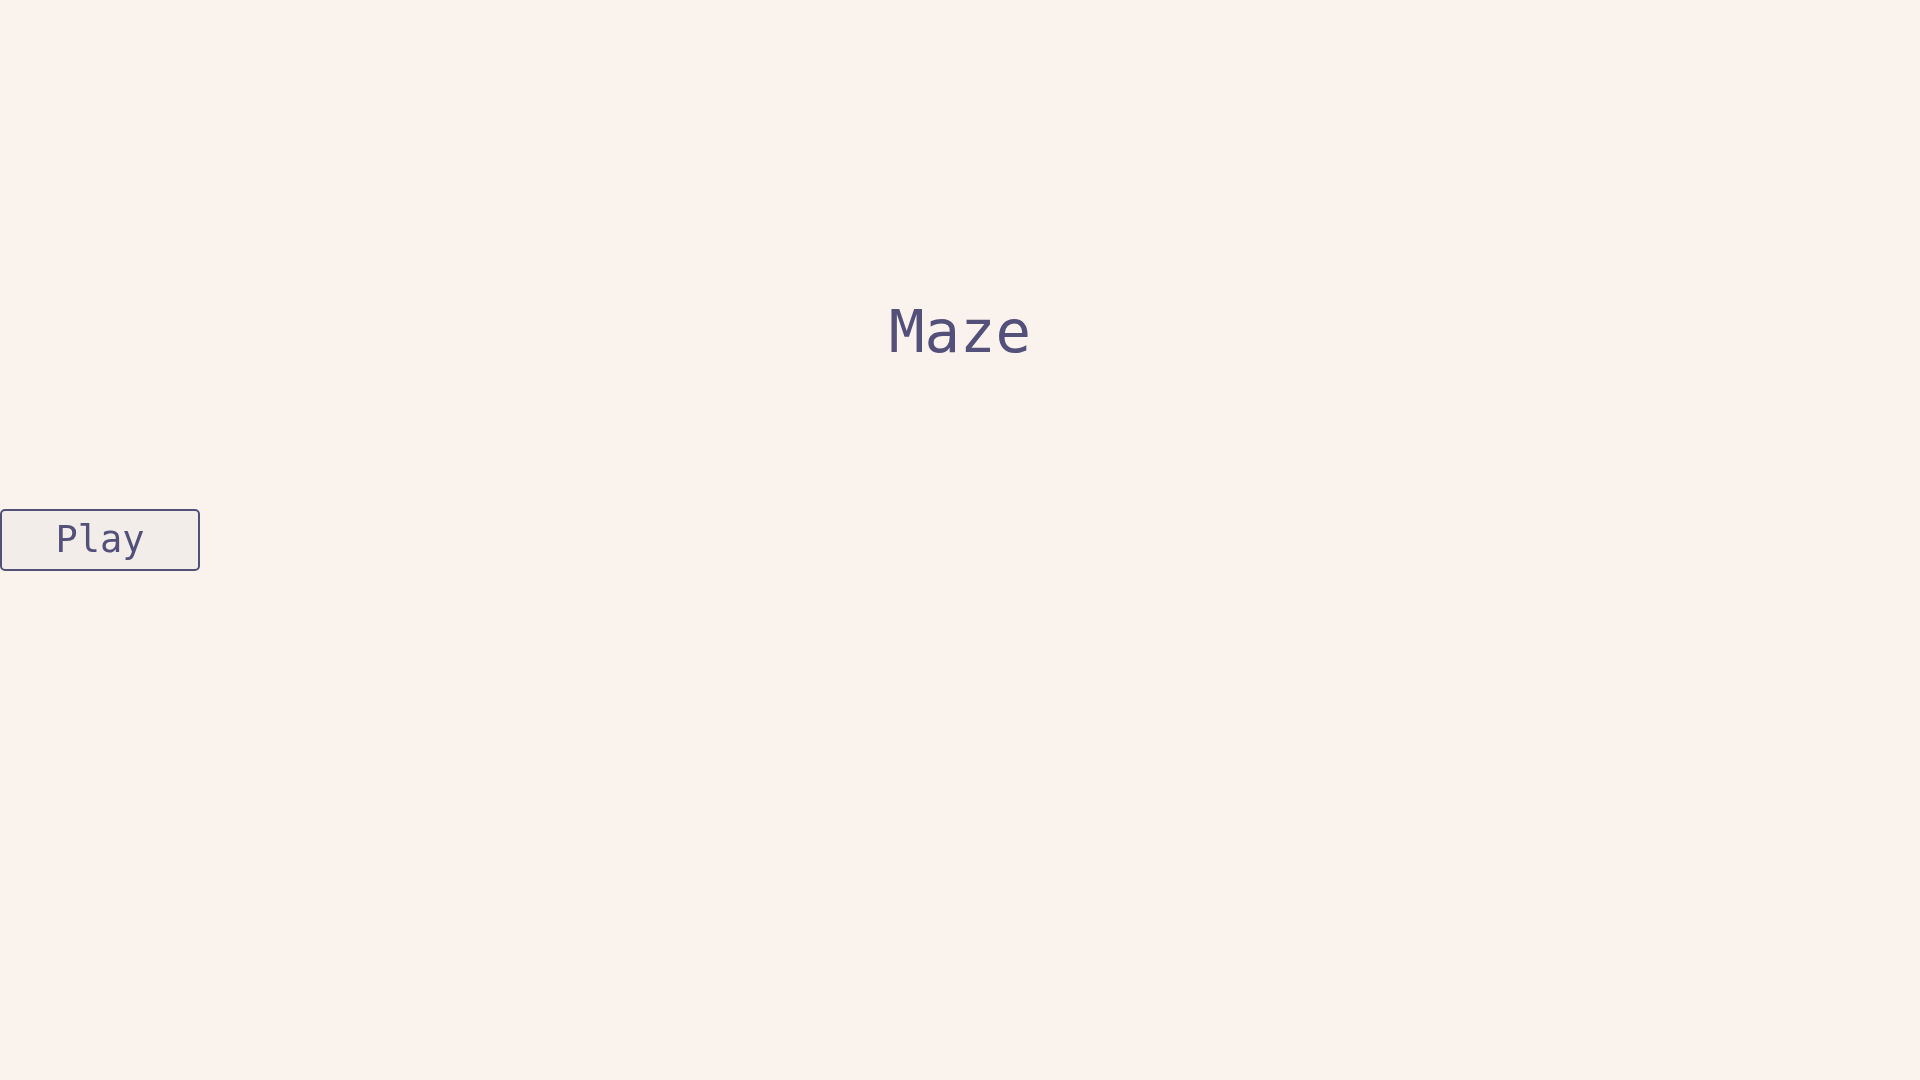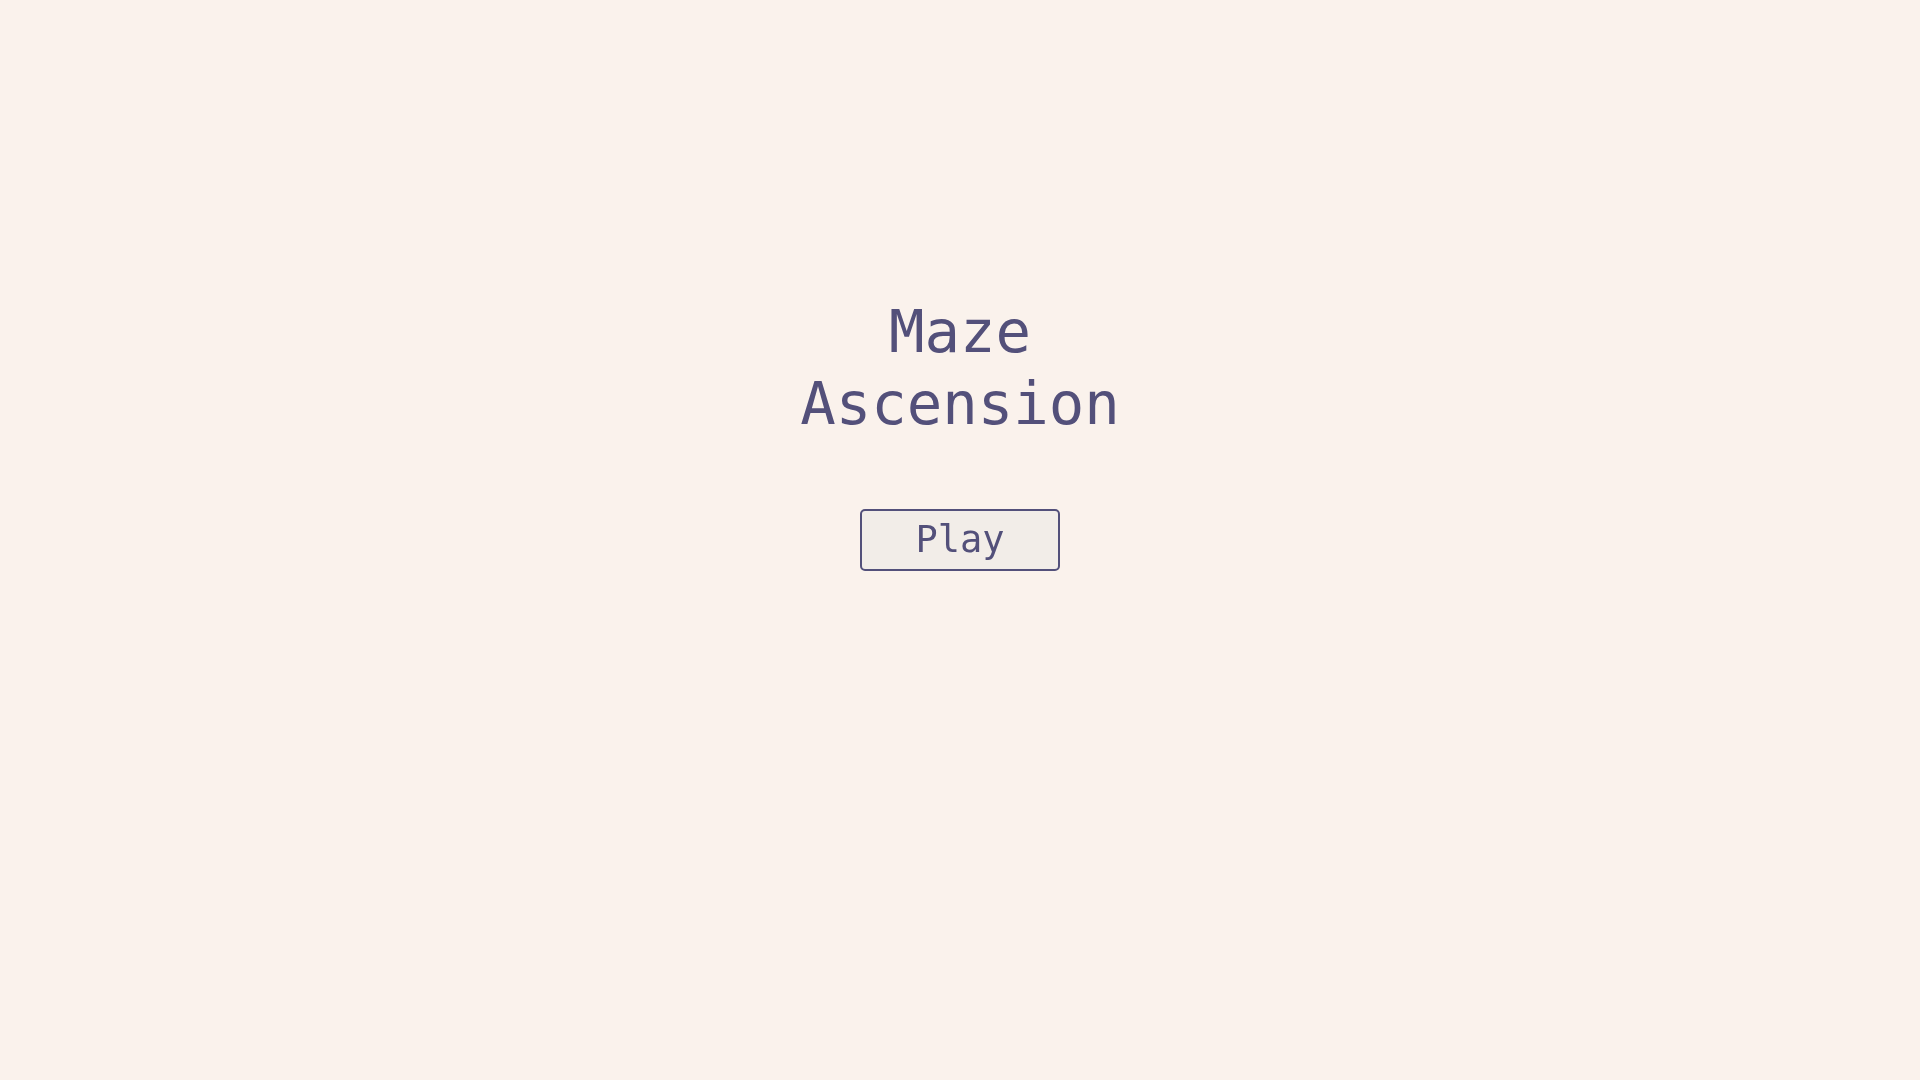--- a/index.html
+++ b/index.html
@@ -54,21 +54,21 @@
     color: #53507a;
     white-space: pre;
   }
 
   .buttons {
     position: absolute;
     top: 509px;
     left: 0;
     width: 1920px;
     display: flex;
-    flex-direction: column;
+    flex-direction: row;
     align-items: center;
     gap: 35px;
   }
 
   .menu-button {
     box-sizing: border-box;
     width: 200px;
     height: 62px;
     background: #f2ede8;
     border: 2px solid #53507a;
@@ -94,21 +94,20 @@
 </style>
 </head>
 <body>
 
 <div id="screen">
 
   <div id="menu">
 
     <div class="title-block">
       <span class="title-line">Maze</span>
-      <span class="title-line">Ascension</span>
     </div>
 
     <div class="buttons">
 
       <button class="menu-button">
         <span class="menu-button-label">Play</span>
       </button>
 
 
     </div>

